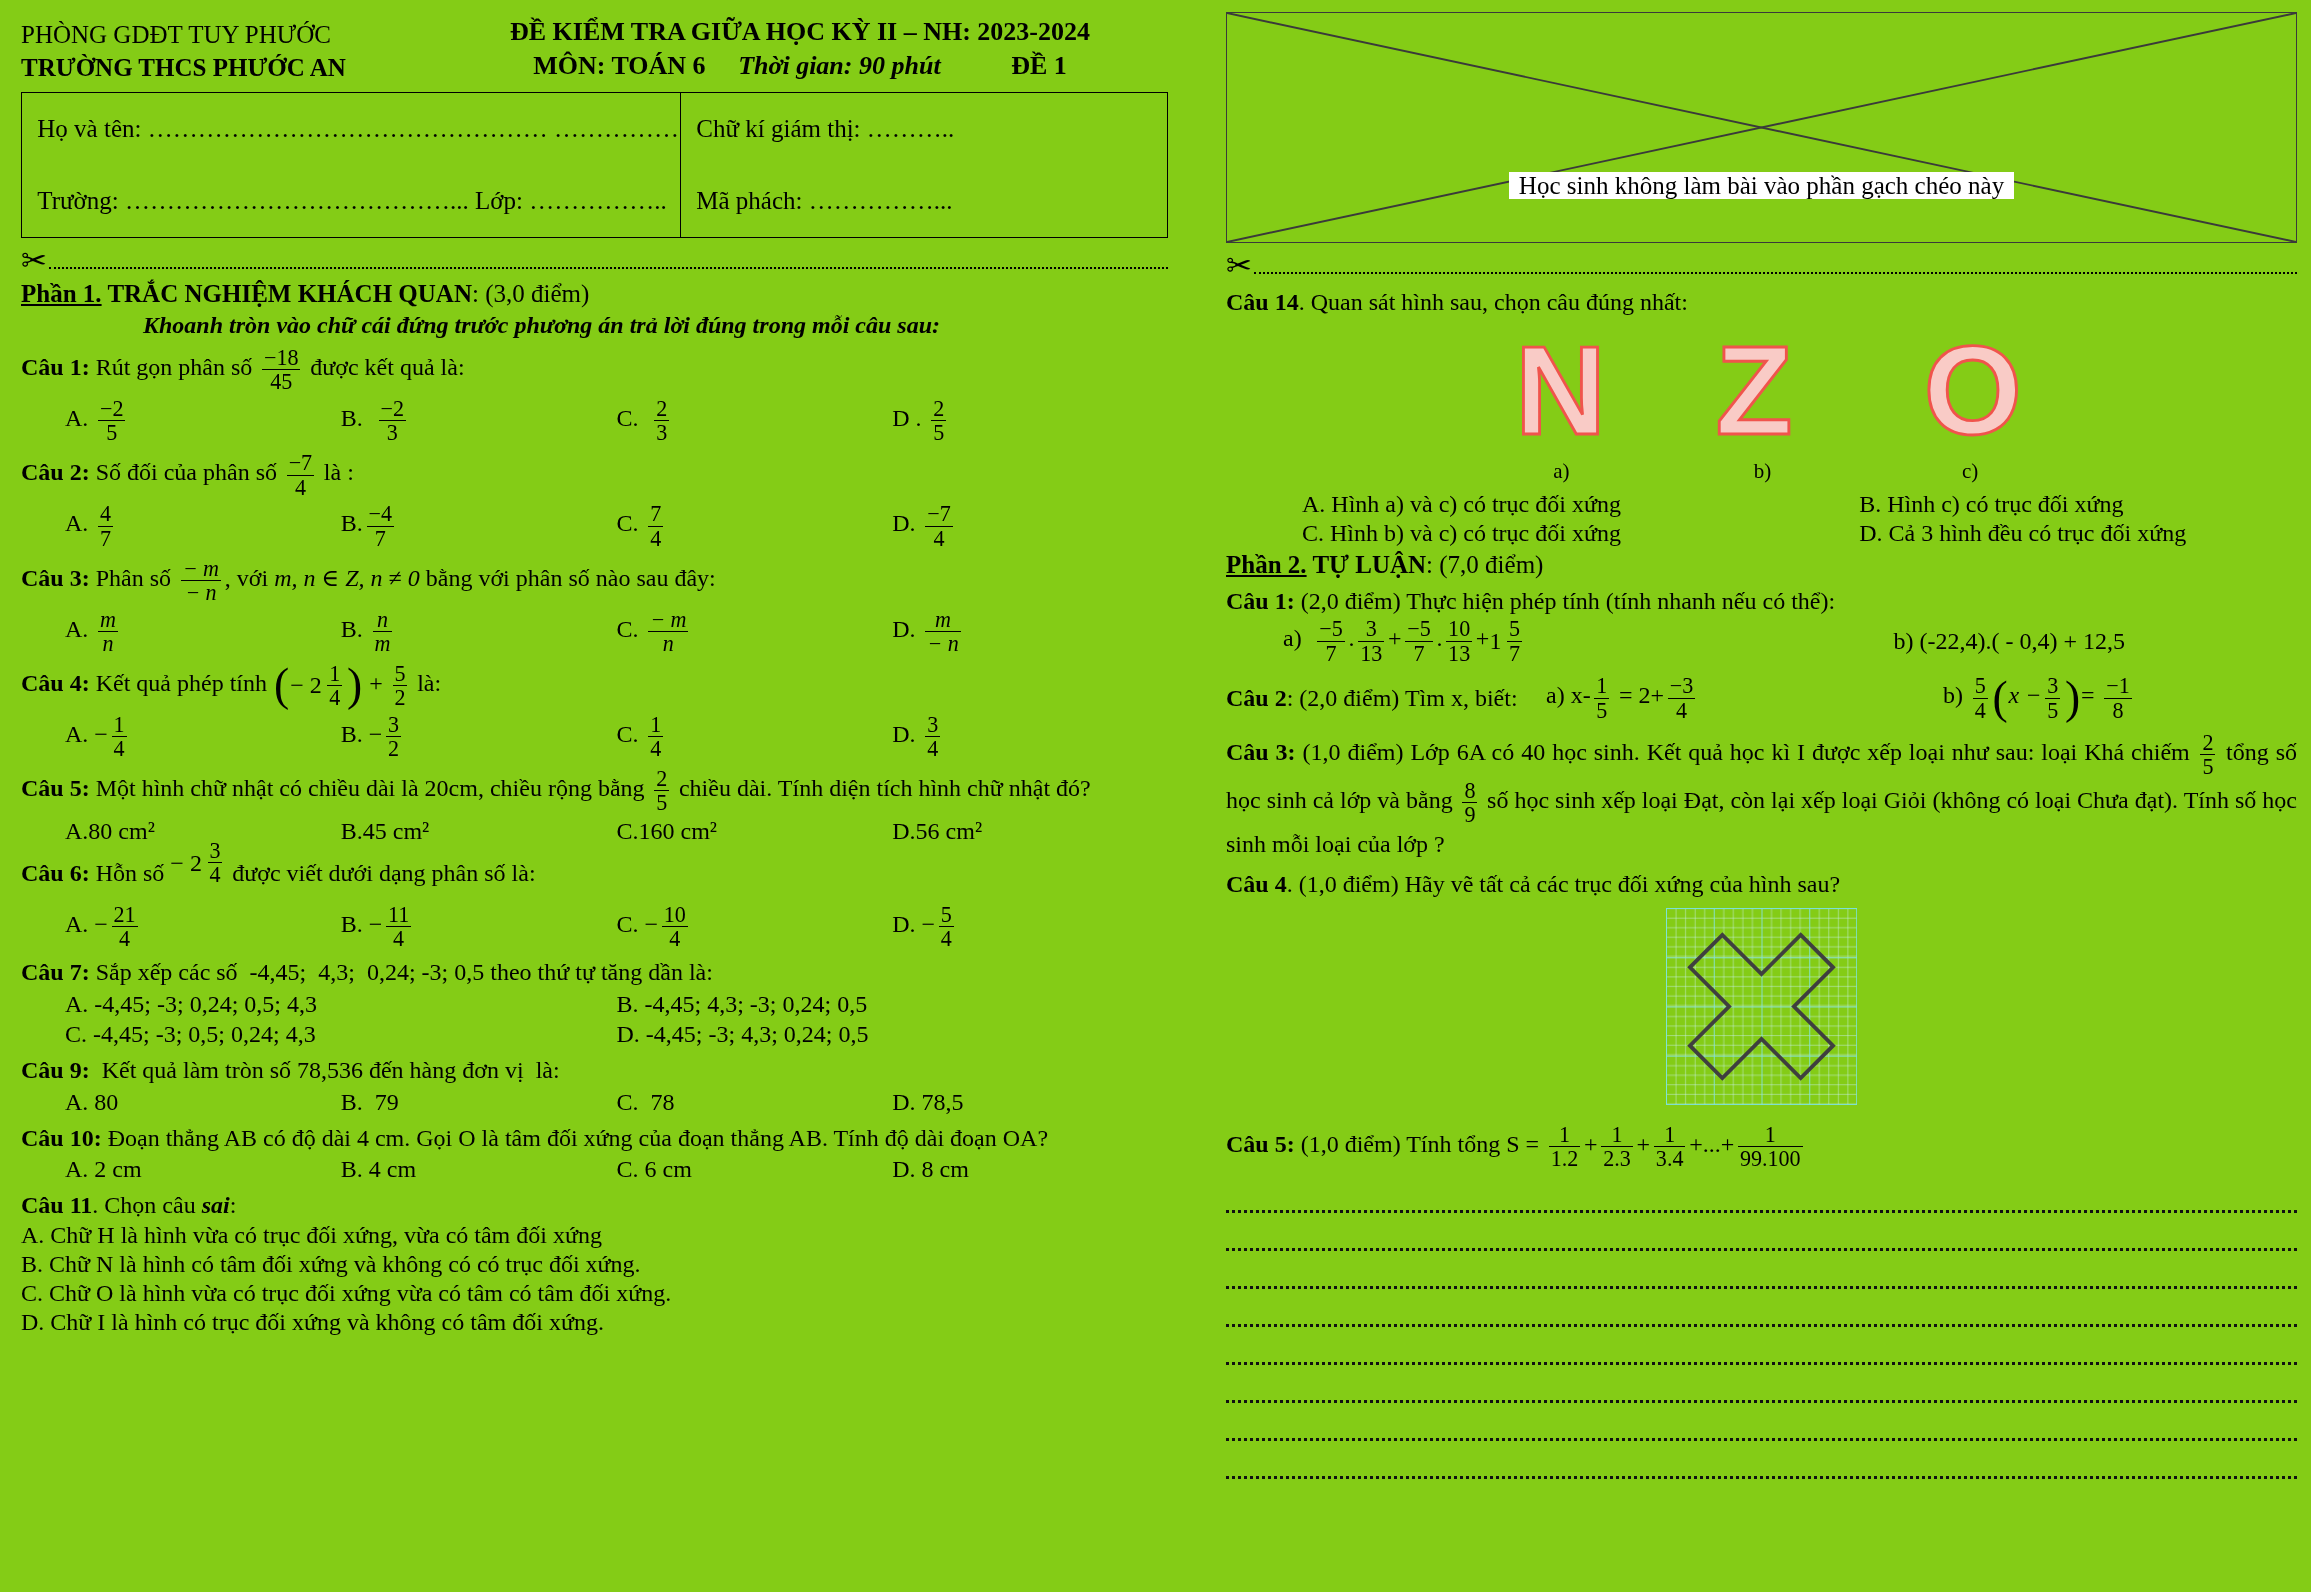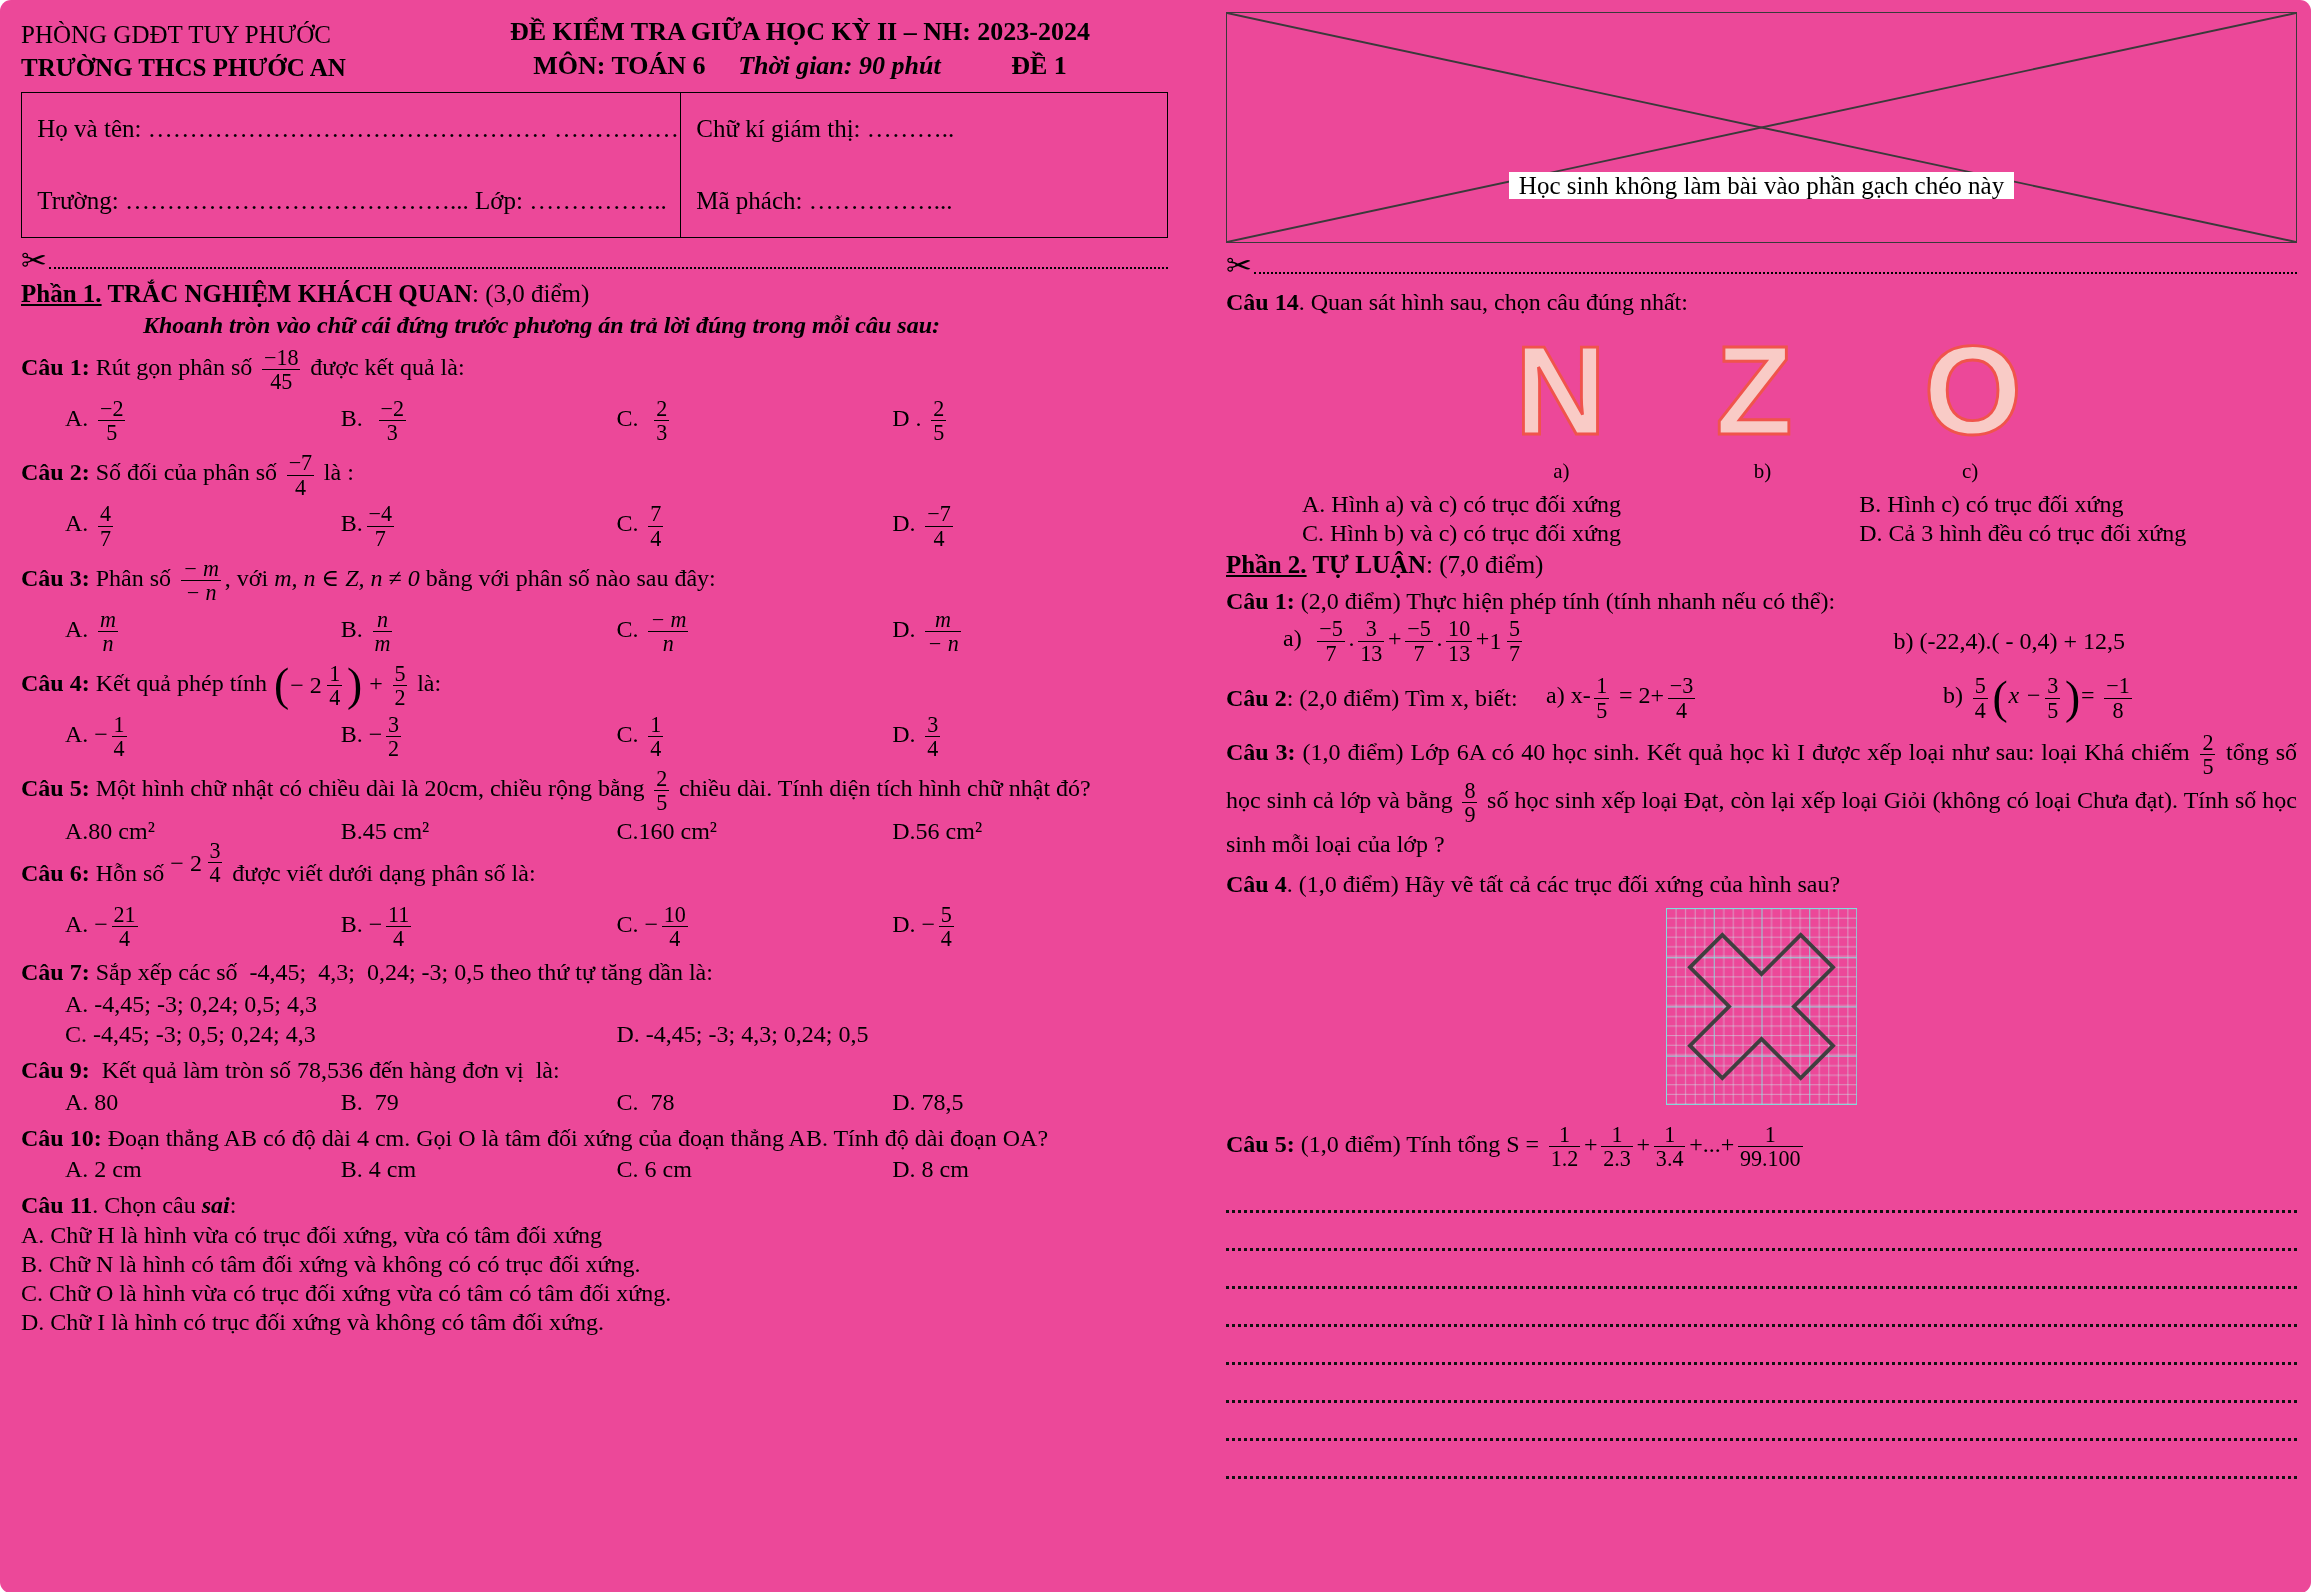--- a/index.html
+++ b/index.html
@@ -1,17 +1,17 @@
 <!DOCTYPE html>
 <html><head>
 <meta charset="utf-8">
 <style>
   html,body{margin:0;padding:0;background:#fff;}
-  .page{position:relative;width:2311px;height:1593px;background:#ec4899;overflow:hidden;
-        font-family:"Liberation Serif","DejaVu Serif",serif;font-size:24px;color:#000;border-radius:11px;}
+  .page{position:relative;width:2311px;height:1593px;background:#84cc16;overflow:hidden;
+        font-family:"Liberation Serif","DejaVu Serif",serif;font-size:24px;color:#000;}
   .col-left{position:absolute;left:21px;top:11.5px;width:1147px;}
   .col-right{position:absolute;left:1226px;top:11.5px;width:1071px;}
 
   
   .hdr{display:flex;}
   .hdr-left{width:411px;font-size:25px;line-height:1.3;padding-top:7.6px;}
   .hdr-left .school{font-weight:bold;}
   .hdr-center{flex:1;text-align:center;font-weight:bold;font-size:26px;line-height:1.3;padding-top:3.8px;}
   .hdr-line2{display:flex;justify-content:center;gap:32.5px;}
   .duration{font-style:italic;}
@@ -191,20 +191,21 @@
         <span class="opt"><span class="mtxt">B. −</span><span class="frac"><span class="fn">11</span><span class="fd">4</span></span></span>
         <span class="opt"><span class="mtxt">C. −</span><span class="frac"><span class="fn">10</span><span class="fd">4</span></span></span>
         <span class="opt"><span class="mtxt">D. −</span><span class="frac"><span class="fn">5</span><span class="fd">4</span></span></span>
       </div>
     </div>
 
     <div class="q">
       <div class="stem"><span class="mtxt bold">Câu 7:</span><span class="mtxt"> Sắp xếp các số  -4,45;  4,3;  0,24; -3; 0,5 theo thứ tự tăng dần là:</span></div>
       <div class="opts two">
         <span class="opt"><span class="mtxt">A. -4,45; -3; 0,24; 0,5; 4,3</span></span>
+        <span class="opt"><span class="mtxt">B. -4,45; 4,3; -3; 0,24; 0,5</span></span>
       </div>
       <div class="opts two">
         <span class="opt"><span class="mtxt">C. -4,45; -3; 0,5; 0,24; 4,3</span></span>
         <span class="opt"><span class="mtxt">D. -4,45; -3; 4,3; 0,24; 0,5</span></span>
       </div>
     </div>
 
 
     <div class="q">
       <div class="stem"><span class="mtxt bold">Câu 9:</span><span class="mtxt">  Kết quả làm tròn số 78,536 đến hàng đơn vị  là:</span></div>

